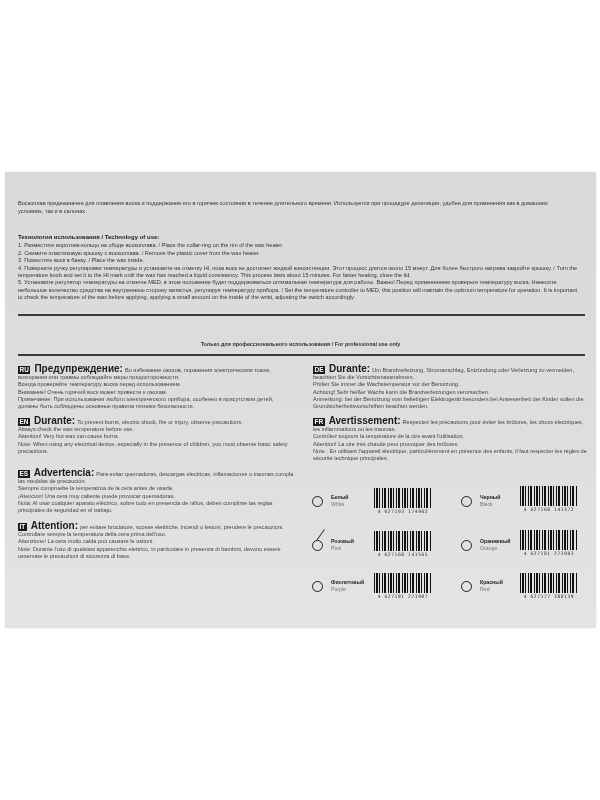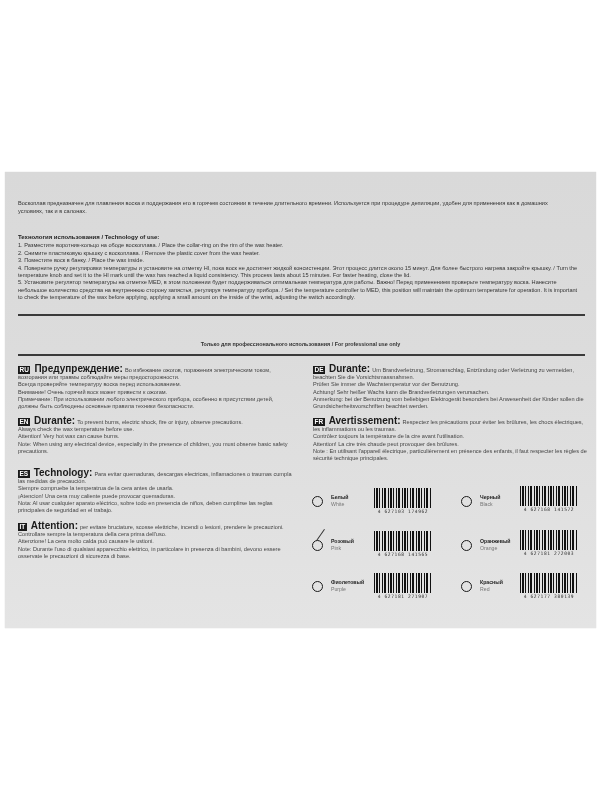--- a/index.html
+++ b/index.html
@@ -87,21 +87,21 @@
   </div>
 
   <div class="warn" style="left:13px; top:245px; width:285px;">
     <p><span class="tag">EN</span><span class="head">Durante:</span><span>To prevent burns, electric shock, fire or injury, observe precautions.</span></p>
     <p>Always check the wax temperature before use.</p>
     <p>Attention! Very hot wax can cause burns.</p>
     <p>Note: When using any electrical device, especially in the presence of children, you must observe basic safety precautions.</p>
   </div>
 
   <div class="warn" style="left:13px; top:297px; width:280px;">
-    <p><span class="tag">ES</span><span class="head">Technology:</span><span>Para evitar quemaduras, descargas electricas, inflamaciones o traumas cumpla las medidas de precaución.</span></p>
+    <p><span class="tag">ES</span><span class="head">Advertencia:</span><span>Para evitar quemaduras, descargas electricas, inflamaciones o traumas cumpla las medidas de precaución.</span></p>
     <p>Siempre compruebe la temperatrua de la cera antes de usarla.</p>
     <p>¡Atencion! Una cera muy caliente puede provocar quemaduras.</p>
     <p>Nota: Al usar cualquier aparato eléctrico, sobre todo en presencia de niños, deben cumplirse las reglas principales de seguridad en el trabajo.</p>
   </div>
 
   <div class="warn" style="left:13px; top:350px; width:280px;">
     <p><span class="tag">IT</span><span class="head">Attention:</span><span>per evitare bruciature, scosse elettriche, incendi o lesioni, prendere le precauzioni.</span></p>
     <p>Controllare sempre la temperatura della cera prima dell'uso.</p>
     <p>Attenzione! La cera molto calda può causare le ustioni.</p>
     <p>Note: Durante l'uso di qualsiasi apparecchio elettrico, in particolare in presenza di bambini, devono essere osservate le precauzioni di sicurezza di base.</p>

